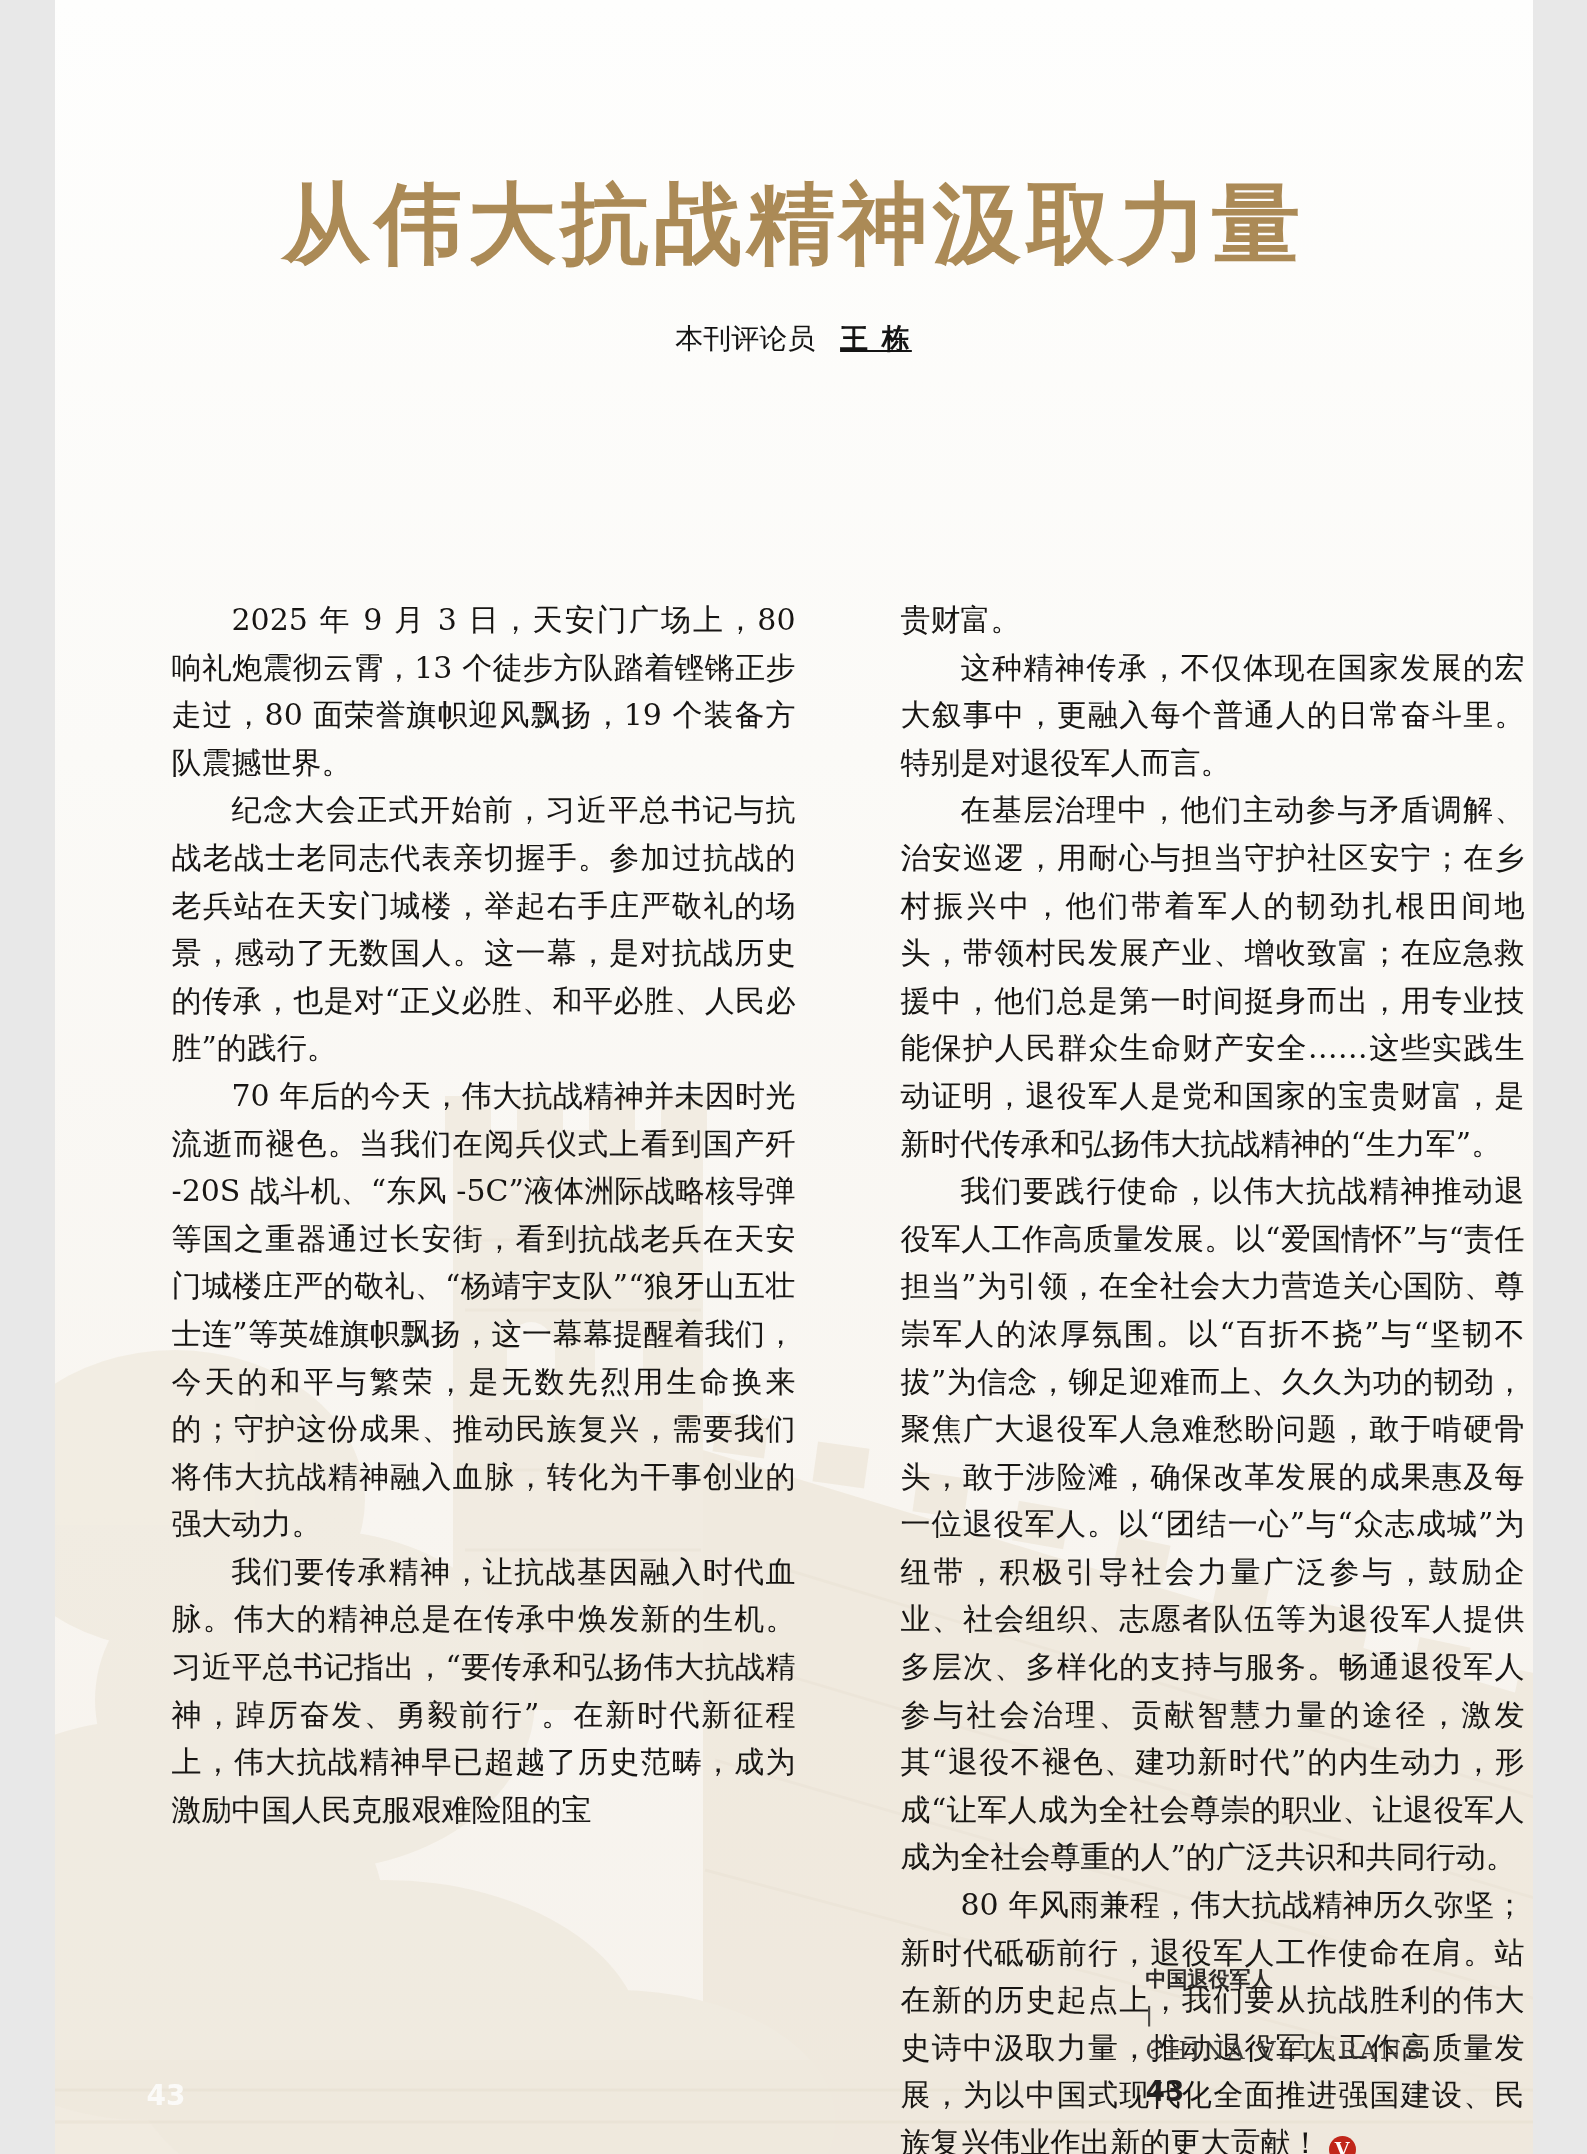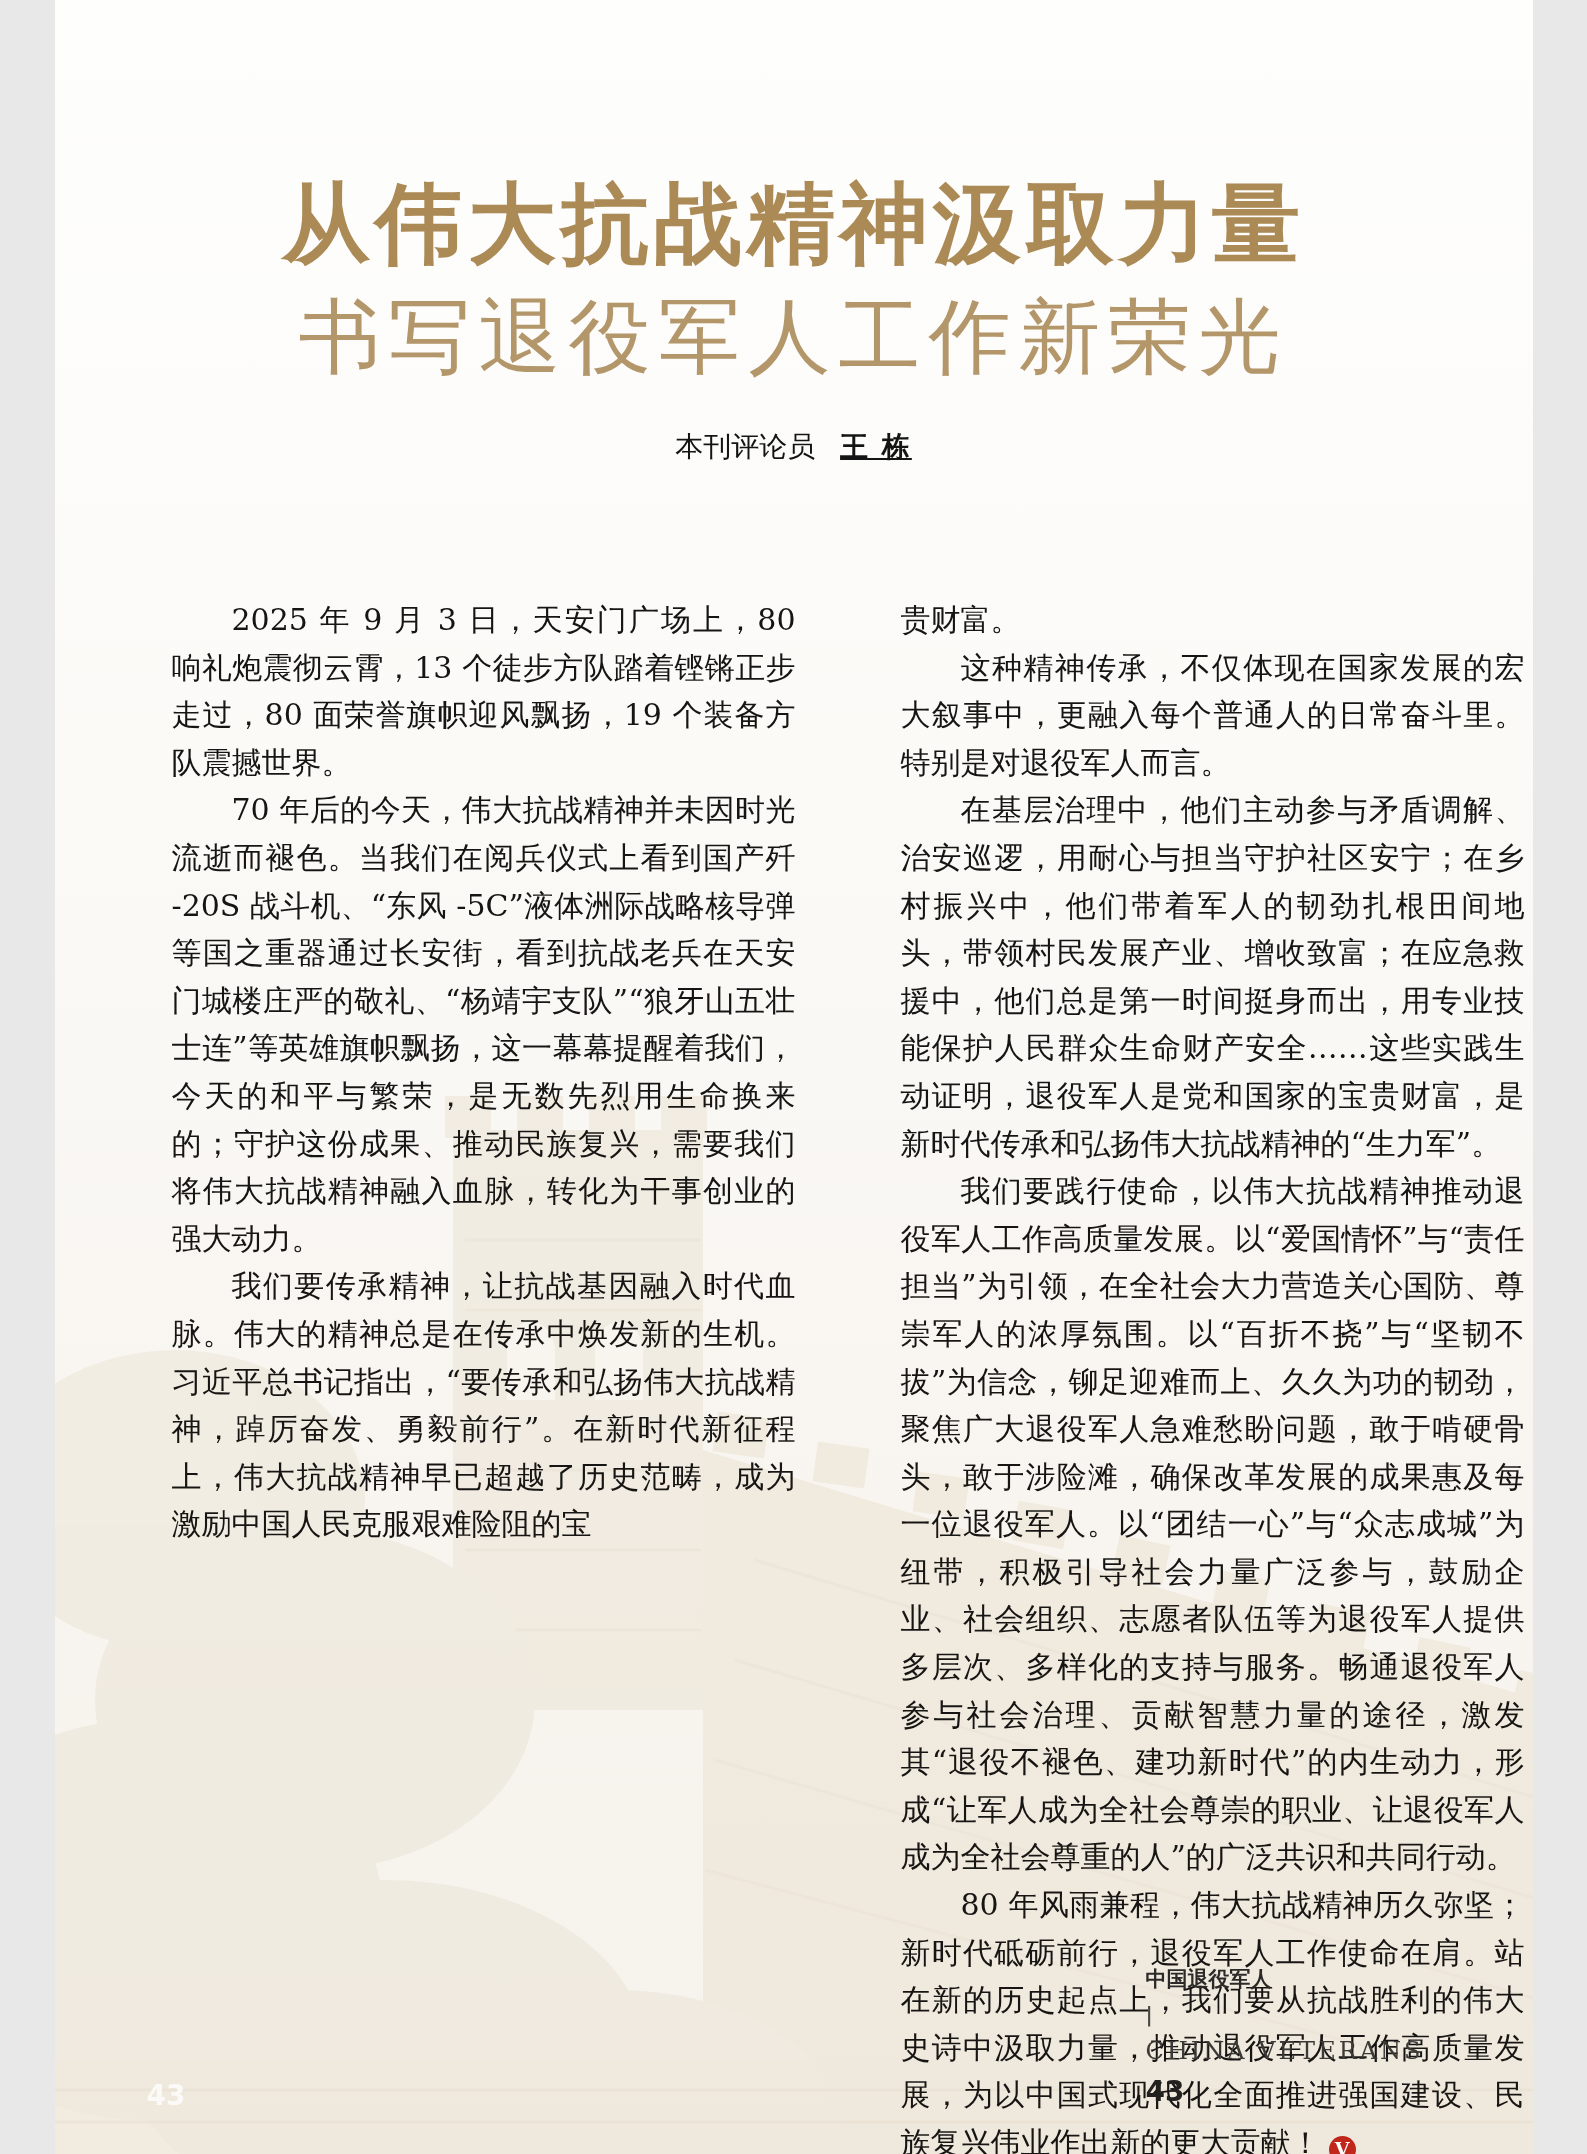--- a/index.html
+++ b/index.html
@@ -126,30 +126,30 @@
       <rect x="0" y="2060" width="1587" height="94" fill="#eae1d1" opacity="0.8"></rect>
       <g stroke="#e0d6c2" stroke-width="3" opacity="0.8">
         <line x1="0" y1="2090" x2="1587" y2="2090"></line>
         <line x1="0" y1="2122" x2="1587" y2="2122"></line>
       </g>
     </g>
   </svg>
 
   <header class="header">
     <h1 class="title1">从伟大抗战精神汲取力量</h1>
-    <h2 class="title2">书写退役军人工作新荣光</h2>
     <div class="byline">
       <span class="role">本刊评论员</span>
       <span class="name">王 栋</span>
     </div>
   </header>
 
   <main class="columns">
     <div class="col">
         <p class="para">2025 年 9 月 3 日，天安门广场上，80 响礼炮震彻云霄，13 个徒步方队踏着铿锵正步走过，80 面荣誉旗帜迎风飘扬，19 个装备方队震撼世界。</p>
+        <p class="para">纪念大会正式开始前，习近平总书记与抗战老战士老同志代表亲切握手。参加过抗战的老兵站在天安门城楼，举起右手庄严敬礼的场景，感动了无数国人。这一幕，是对抗战历史的传承，也是对“正义必胜、和平必胜、人民必胜”的践行。</p>
         <p class="para">70 年后的今天，伟大抗战精神并未因时光流逝而褪色。当我们在阅兵仪式上看到国产歼 -20S 战斗机、“东风 -5C”液体洲际战略核导弹等国之重器通过长安街，看到抗战老兵在天安门城楼庄严的敬礼、“杨靖宇支队”“狼牙山五壮士连”等英雄旗帜飘扬，这一幕幕提醒着我们，今天的和平与繁荣，是无数先烈用生命换来的；守护这份成果、推动民族复兴，需要我们将伟大抗战精神融入血脉，转化为干事创业的强大动力。</p>
         <p class="para">我们要传承精神，让抗战基因融入时代血脉。伟大的精神总是在传承中焕发新的生机。习近平总书记指出，“要传承和弘扬伟大抗战精神，踔厉奋发、勇毅前行”。在新时代新征程上，伟大抗战精神早已超越了历史范畴，成为激励中国人民克服艰难险阻的宝</p>
       </div>
     <div class="col">
         <p class="para no-indent">贵财富。</p>
         <p class="para">这种精神传承，不仅体现在国家发展的宏大叙事中，更融入每个普通人的日常奋斗里。特别是对退役军人而言。</p>
         <p class="para">在基层治理中，他们主动参与矛盾调解、治安巡逻，用耐心与担当守护社区安宁；在乡村振兴中，他们带着军人的韧劲扎根田间地头，带领村民发展产业、增收致富；在应急救援中，他们总是第一时间挺身而出，用专业技能保护人民群众生命财产安全……这些实践生动证明，退役军人是党和国家的宝贵财富，是新时代传承和弘扬伟大抗战精神的“生力军”。</p>
         <p class="para">我们要践行使命，以伟大抗战精神推动退役军人工作高质量发展。以“爱国情怀”与“责任担当”为引领，在全社会大力营造关心国防、尊崇军人的浓厚氛围。以“百折不挠”与“坚韧不拔”为信念，铆足迎难而上、久久为功的韧劲，聚焦广大退役军人急难愁盼问题，敢于啃硬骨头，敢于涉险滩，确保改革发展的成果惠及每一位退役军人。以“团结一心”与“众志成城”为纽带，积极引导社会力量广泛参与，鼓励企业、社会组织、志愿者队伍等为退役军人提供多层次、多样化的支持与服务。畅通退役军人参与社会治理、贡献智慧力量的途径，激发其“退役不褪色、建功新时代”的内生动力，形成“让军人成为全社会尊崇的职业、让退役军人成为全社会尊重的人”的广泛共识和共同行动。</p>
         <p class="para">80 年风雨兼程，伟大抗战精神历久弥坚；新时代砥砺前行，退役军人工作使命在肩。站在新的历史起点上，我们要从抗战胜利的伟大史诗中汲取力量，推动退役军人工作高质量发展，为以中国式现代化全面推进强国建设、民族复兴伟业作出新的更大贡献！<span class="end-badge">V</span></p>
       </div>

